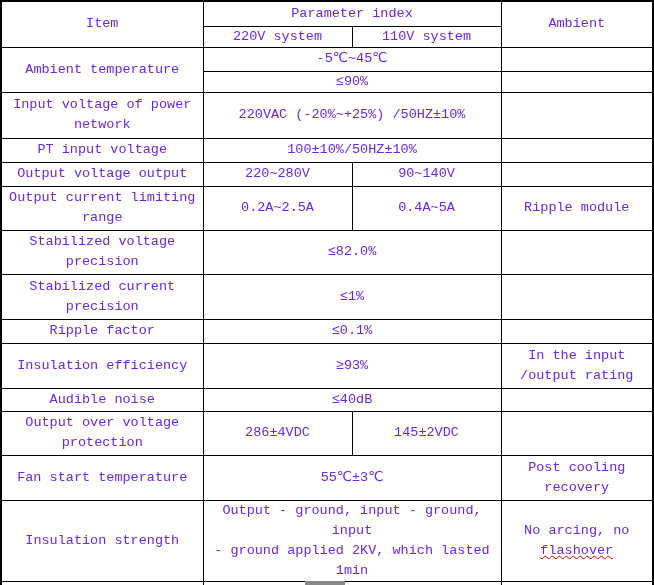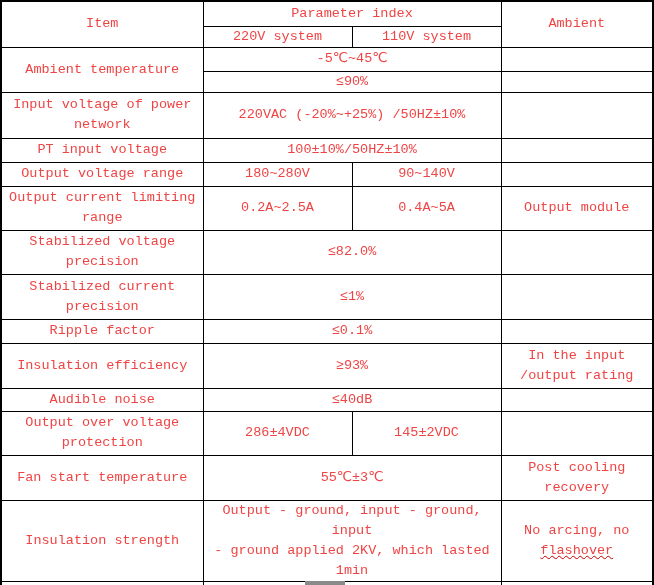--- a/index.html
+++ b/index.html
@@ -7,21 +7,21 @@
     padding: 0;
     background: #ffffff;
   }
   #page {
     position: relative;
     width: 654px;
     height: 585px;
     background: #ffffff;
     font-family: "Liberation Mono", "DejaVu Sans Mono", "DejaVu Sans", monospace;
     font-size: 13.5px;
-    color: #ef4444;
+    color: #6d28d9;
   }
   table.spec {
     position: absolute;
     left: 0;
     top: 0;
     width: 652px;
     border-collapse: collapse;
     table-layout: fixed;
     border: 2px solid #000000;
   }
@@ -93,31 +93,31 @@
       <td></td>
     </tr>
 
     <tr style="height:24px">
       <td>PT input voltage</td>
       <td colspan="2">100±10%/50HZ±10%</td>
       <td></td>
     </tr>
 
     <tr style="height:24px">
-      <td>Output voltage range</td>
-      <td>180~280V</td>
+      <td>Output voltage output</td>
+      <td>220~280V</td>
       <td>90~140V</td>
       <td></td>
     </tr>
 
     <tr style="height:44px">
       <td>Output current limiting range</td>
       <td>0.2A~2.5A</td>
       <td>0.4A~5A</td>
-      <td>Output module</td>
+      <td>Ripple module</td>
     </tr>
 
     <tr style="height:44px">
       <td>Stabilized voltage precision</td>
       <td colspan="2">≤82.0%</td>
       <td></td>
     </tr>
 
     <tr style="height:45px">
       <td>Stabilized current precision</td>

